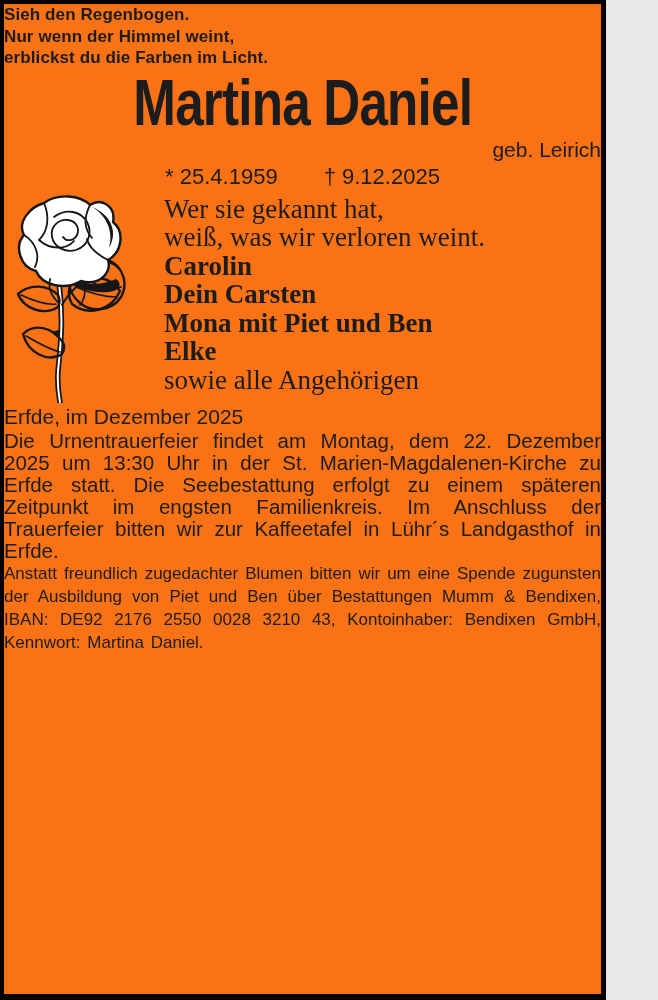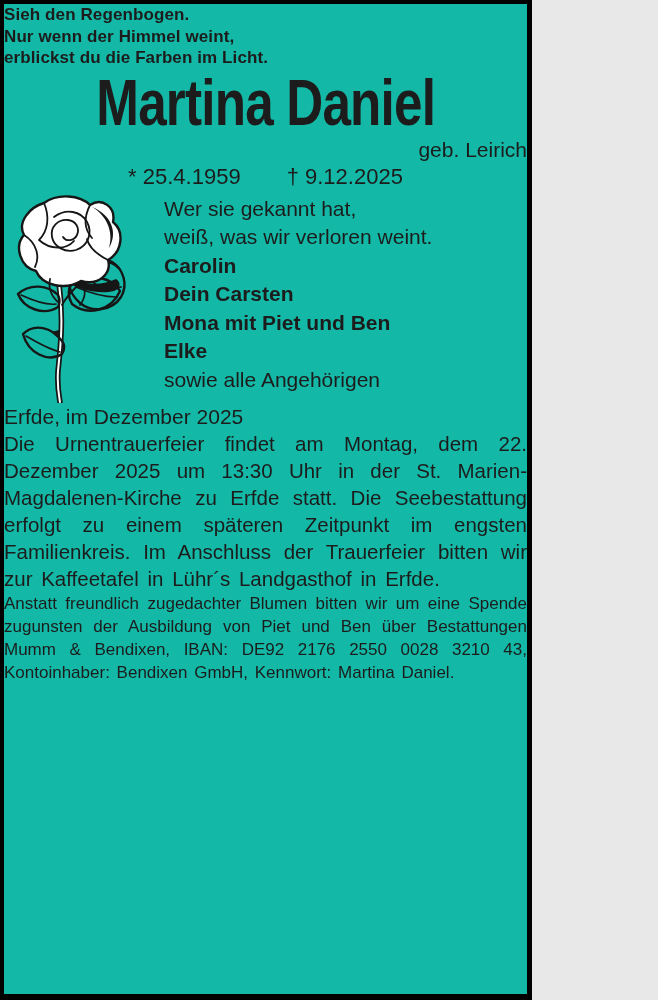--- a/index.html
+++ b/index.html
@@ -3,22 +3,22 @@
 <meta charset="utf-8">
 <style>
   html, body { margin: 0; padding: 0; }
   body {
     width: 658px; height: 1000px;
     background: #e8e8e8;
     font-family: "Liberation Sans", sans-serif;
   }
   .page {
     box-sizing: border-box;
-    width: 532px; height: 1000px;
-    background: #14b8a6;
+    width: 606px; height: 1000px;
+    background: #f97316;
     color: #1c1c1c;
     border: 4px solid #000;
     border-right-width: 5px;
     border-bottom-width: 6px;
     overflow: hidden;
   }
   .page p, .page h1, .page div { margin: 0; }
 
   .epigraph {
     margin: 34px 0 0 214px;
@@ -65,36 +65,37 @@
 
   .memorial-row {
     display: flex;
     align-items: flex-start;
     margin: 20px 0 0 51px;
   }
   .rose { width: 160px; height: 212px; flex: 0 0 160px; }
   .condolence {
     margin-left: 7px;
     padding-top: 4px;
-    font-size: 21px;
+    font-size: 27px;
     line-height: 28.5px;
+    font-family: Liberation Serif, serif;
   }
   .condolence .line.bold { font-weight: 700; }
 
   .place-date {
     margin: 8px 0 0 33px;
     font-size: 21px;
     line-height: 27px;
   }
 
   .funeral {
     margin: 18px 34px 0 33px;
     text-align: justify;
     font-size: 20.5px;
-    line-height: 27px;
+    line-height: 22px;
     word-spacing: 3px;
   }
   .donation {
     margin: 16px 34px 0 33px;
     text-align: justify;
     font-size: 17px;
     line-height: 23px;
     word-spacing: 2px;
   }
 </style>

